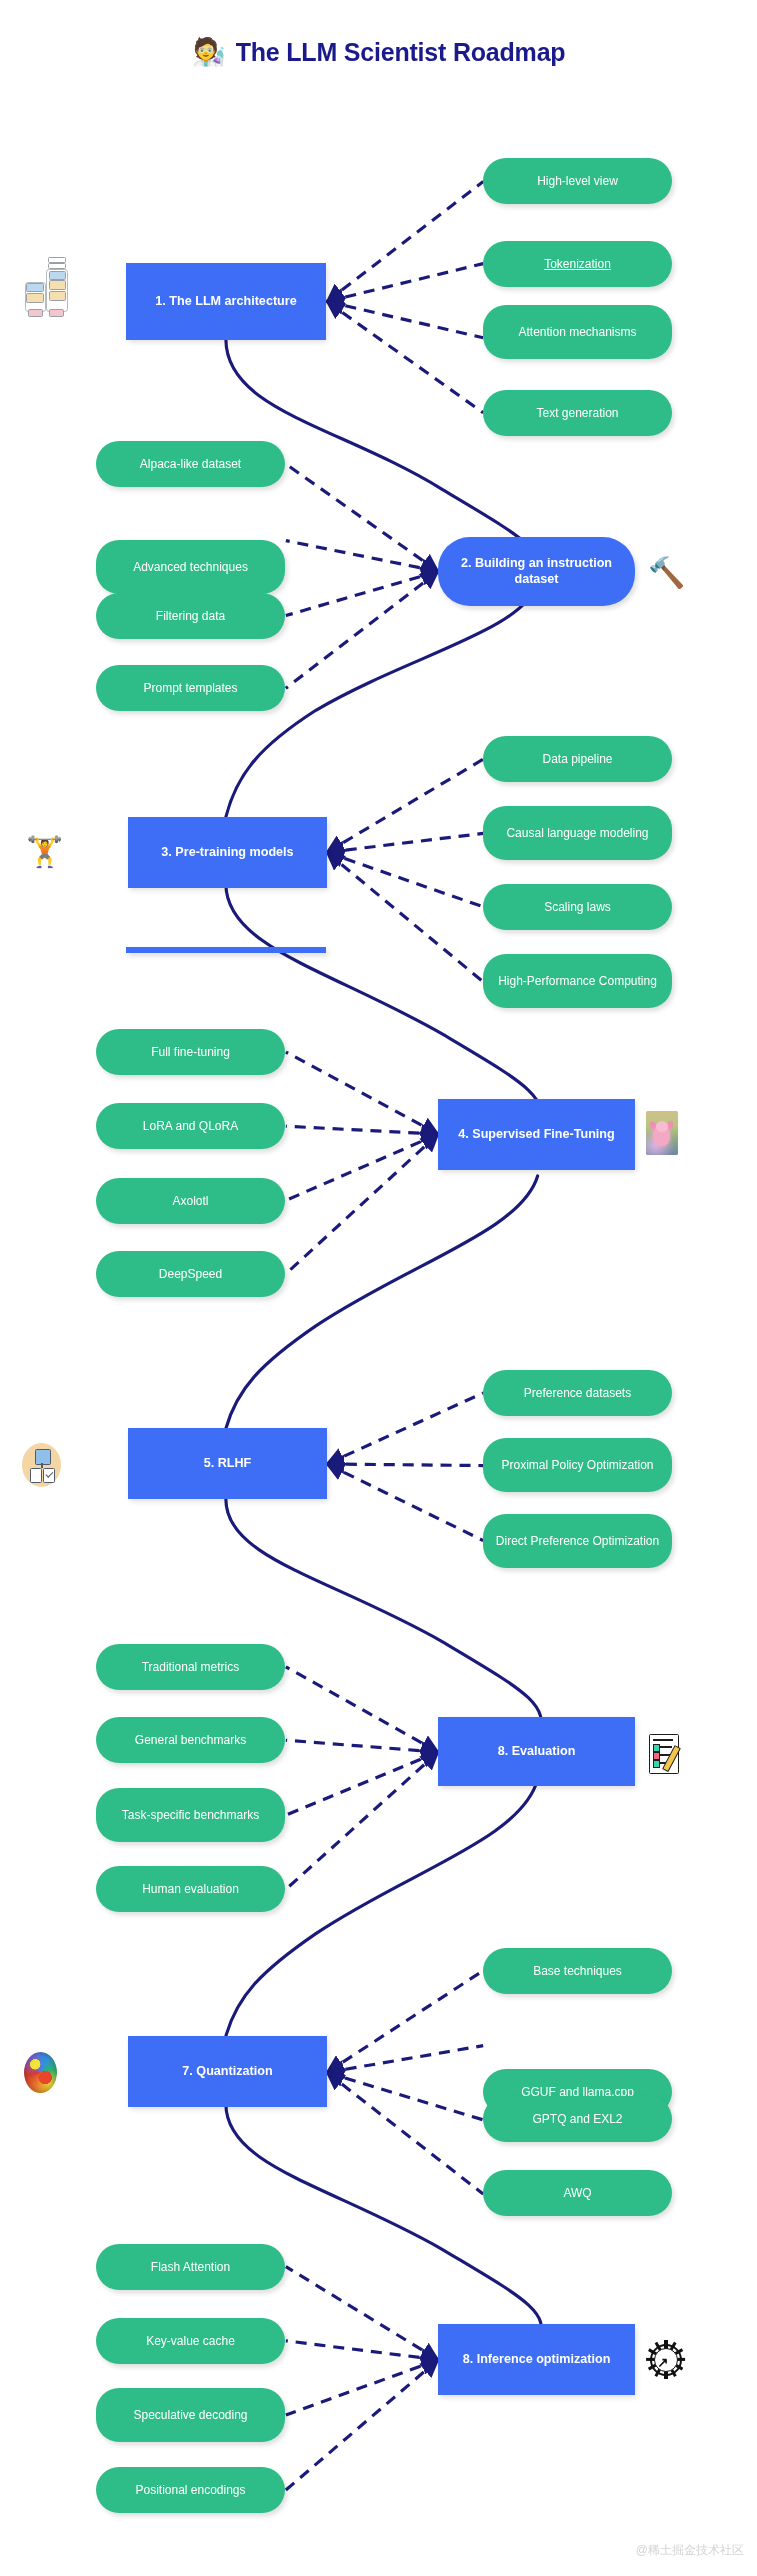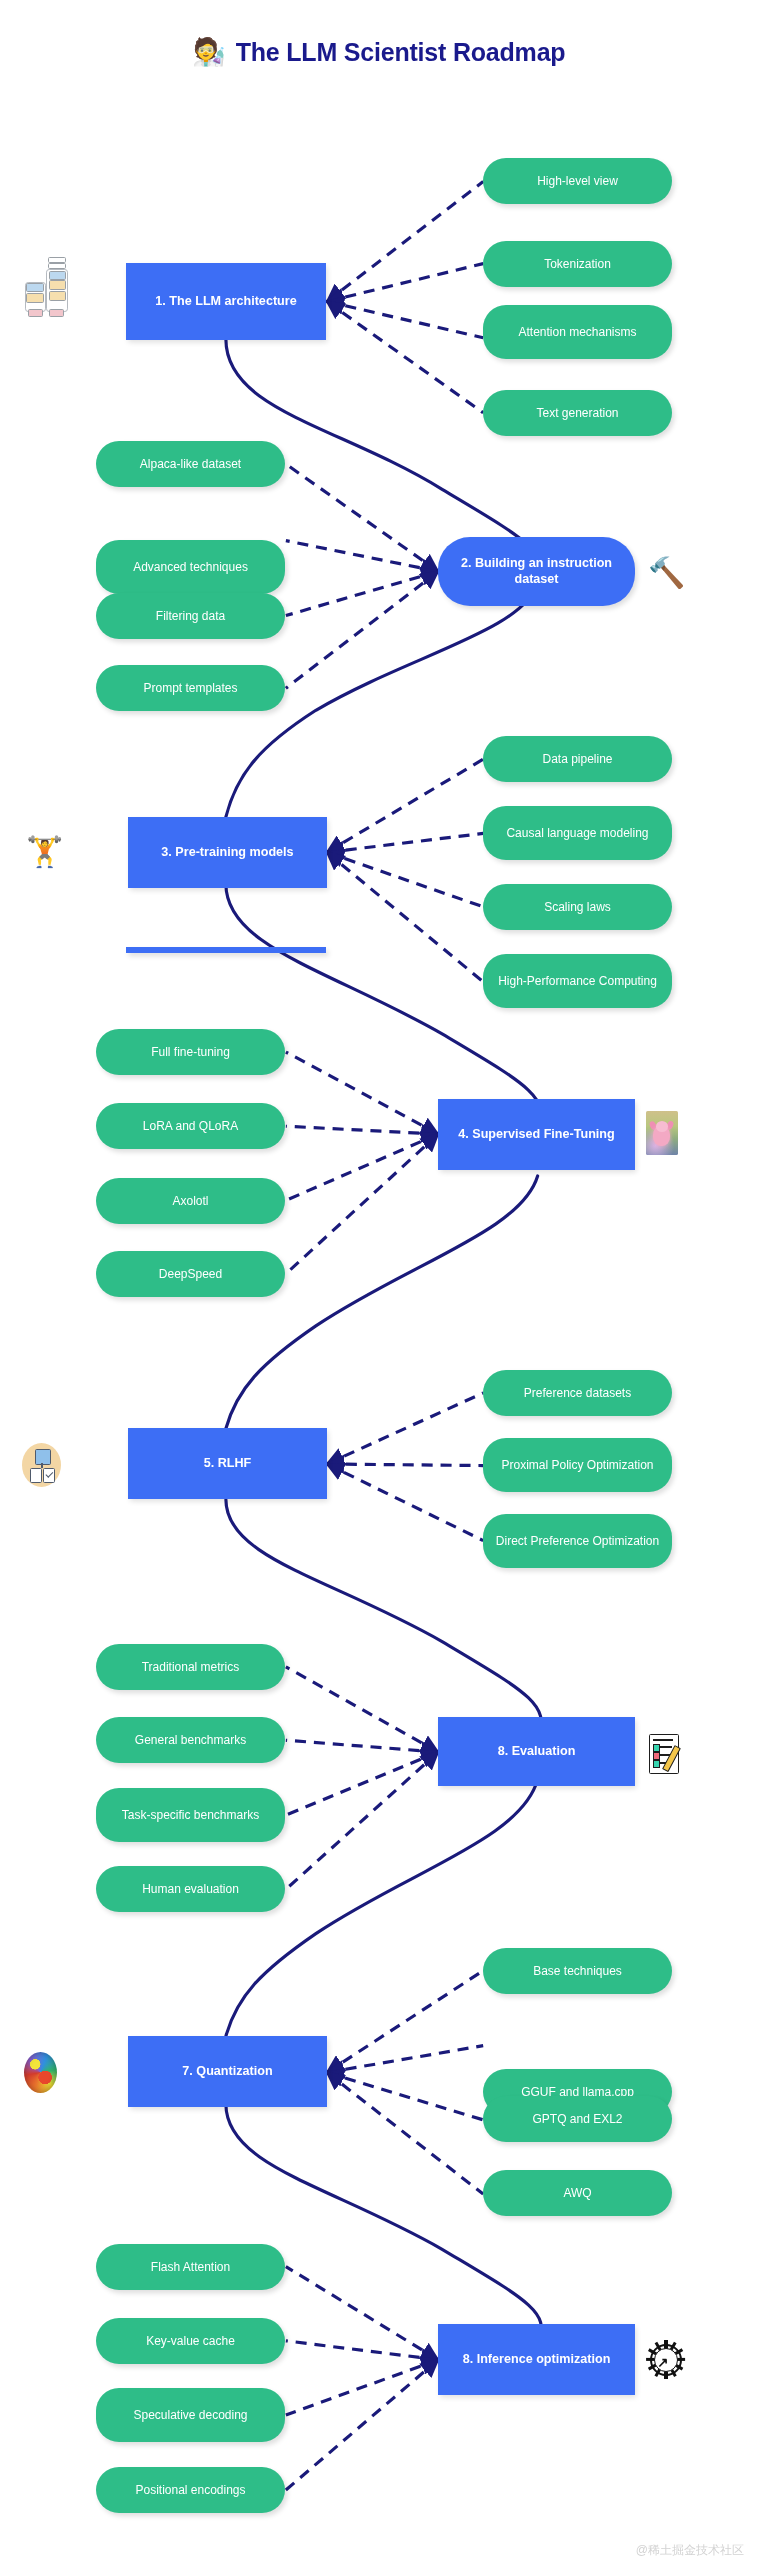--- a/index.html
+++ b/index.html
@@ -377,21 +377,21 @@
     <i class="blk-pink" style="left:25px; top:54px; width:13.4px; height:6.3px;"></i>
   </div>
 
   <div class="node main" style="left:126px; top:263px; width:200px; height:77px;">
     <span>1. The LLM architecture</span>
   </div>
 
   <div class="node leaf" style="left:483px; top:158px; width:189px; height:46px;">
     <span>High-level view</span>
   </div>
-  <div class="node leaf" style="left:483px; top:241px; width:189px; height:46px;">
+  <div class="node leaf" style="left:483px; top:241px; width:189px; height:46px;text-decoration:underline;">
     <span>Tokenization</span>
   </div>
   <div class="node leaf" style="left:483px; top:305px; width:189px; height:54px;">
     <span>Attention mechanisms</span>
   </div>
   <div class="node leaf" style="left:483px; top:390px; width:189px; height:46px;">
     <span>Text generation</span>
   </div>
 
   <div class="node leaf" style="left:96px; top:441px; width:189px; height:46px;">

